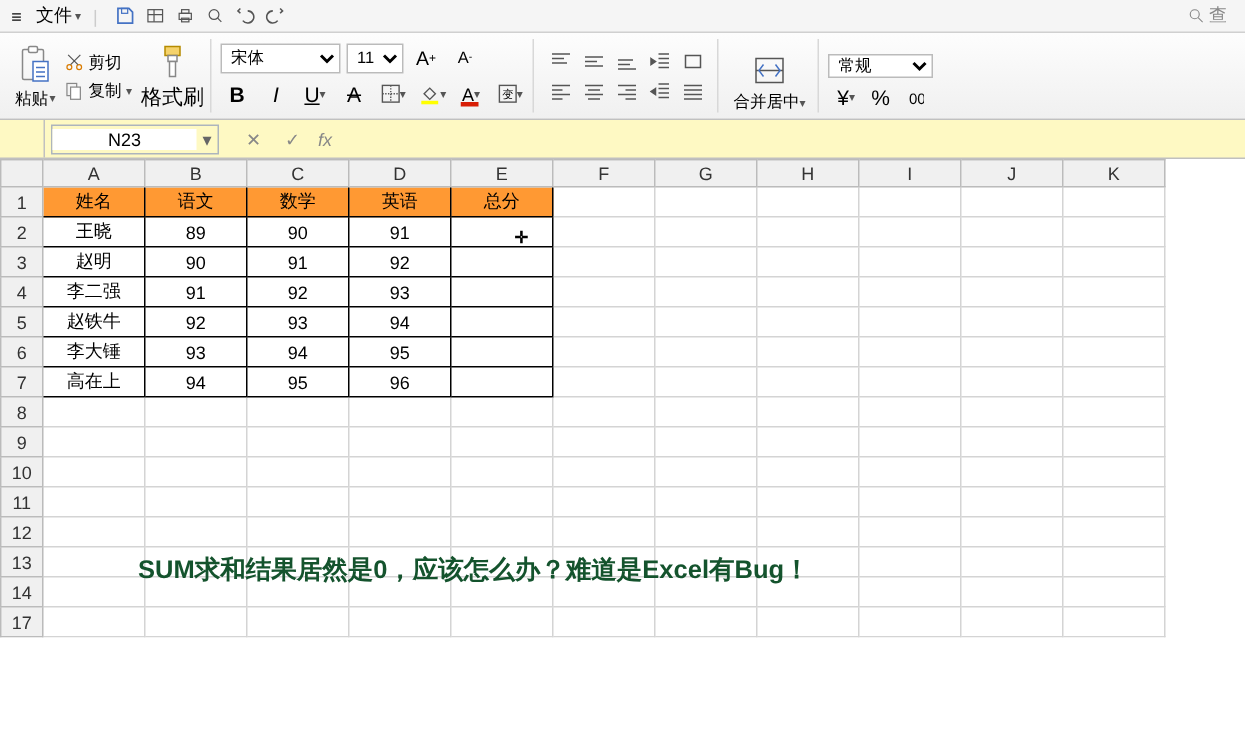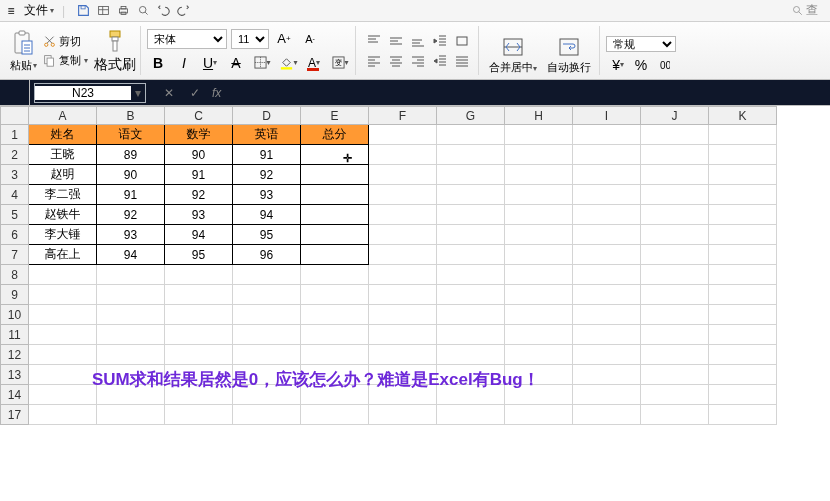--- a/index.html
+++ b/index.html
@@ -34,21 +34,21 @@
     .font-name { width: 80px; }
     .font-size { width: 38px; }
     .font-btn { width: 22px; height: 22px; display: inline-flex; align-items: center; justify-content: center; cursor: pointer; font-size: 14px; }
     .align-group { display: flex; flex-direction: column; gap: 2px; padding: 0 6px; }
     .align-row { display: flex; gap: 2px; }
     .align-btn { width: 20px; height: 18px; display: inline-flex; align-items: center; justify-content: center; }
     .merge-block, .wrap-block, .numfmt-block { display: flex; flex-direction: column; align-items: center; gap: 2px; font-size: 11px; padding: 0 4px; margin-top: 10px; }
     .merge-icon, .wrap-icon { width: 22px; height: 22px; display: flex; align-items: center; justify-content: center; }
     .under-row { display: flex; gap: 1px; }
     
-    .namebox-row { display: flex; align-items: center; border-bottom: 1px solid #c0c0c0; background: #0f172a; height: 26px; }
+    .namebox-row { display: flex; align-items: center; border-bottom: 1px solid #c0c0c0; background: #fef9c3; height: 26px; }
     .namebox-spacer { width: 30px; border-right: 1px solid #c0c0c0; height: 100%; display: flex; align-items: center; justify-content: center; }
     .namebox-cont { display: flex; align-items: center; border: 1px solid #adb5bd; margin: 2px 4px; height: 20px; }
     .namebox { width: 96px; border: none; outline: none; padding: 0 6px; font-size: 12px; text-align: center; background: #fff; }
     .namebox-dd { width: 14px; text-align: center; color: #666; }
     .fx-area { display: flex; align-items: center; gap: 8px; padding: 0 10px; color: #888; }
     .fx-btn { width: 18px; text-align: center; }
     .fx-label { font-style: italic; }
     
     .grid-wrap { position: relative; overflow: hidden; }
     .grid { border-collapse: collapse; table-layout: fixed; }
@@ -56,21 +56,21 @@
     .grid .corner { width: 28px; height: 18px; background: #f0f0f0; border: 1px solid #bbb; }
     .grid .colhdr { height: 18px; background: #f0f0f0; border: 1px solid #bbb; color: #333; }
     .grid .rowhdr { width: 28px; background: #f0f0f0; border: 1px solid #bbb; color: #333; }
     .grid td { height: 20px; background: #fff; }
     .grid .col-A,.grid .col-B,.grid .col-C,.grid .col-D,.grid .col-E { width: 68px; }
     .grid .col-F,.grid .col-G,.grid .col-H,.grid .col-I,.grid .col-J,.grid .col-K { width: 68px; }
     
     .data-hdr { background: #ff9933 !important; border: 1px solid #000 !important; }
     .data-cell { border: 1px solid #000 !important; }
     
-    .overlay-text { position: absolute; color: #6d28d9; font-weight: bold; font-size: 17px; white-space: nowrap; }
+    .overlay-text { position: absolute; color: #14532d; font-weight: bold; font-size: 17px; white-space: nowrap; }
     .cursor-plus { position: absolute; color: #000; font-size: 11px; pointer-events: none; font-weight: bold; }
     .dd-arrow { font-size: 8px; color: #555; }
     svg { display: block; }
   </style>
 </head>
 <body>
 
 <div class="menubar">
   <div class="menubar-left">
     <span class="menu-icon">≡</span>
@@ -293,29 +293,20 @@
     <div class="merge-block">
       <span class="merge-icon">
           <svg width="20" height="18" viewBox="0 0 20 18">
             <rect x="1" y="1" width="18" height="16" fill="none" stroke="#555"></rect>
             <path d="M1 9h18" stroke="#555"></path>
             <path d="M6 5l-3 4 3 4M14 5l3 4-3 4" fill="none" stroke="#4472c4"></path>
           </svg>
         </span>
       <span><span>合并居中</span><span class="dd-arrow">▾</span></span>
     </div>
-    <div class="wrap-block">
-      <span class="wrap-icon">
-          <svg width="20" height="18" viewBox="0 0 20 18">
-            <rect x="1" y="1" width="18" height="16" fill="none" stroke="#555"></rect>
-            <path d="M4 6h10a2 2 0 0 1 0 4h-4m0 0l2-2m-2 2l2 2" fill="none" stroke="#4472c4"></path>
-          </svg>
-        </span>
-      <span>自动换行</span>
-    </div>
   </div>
 
   <div class="ribbon-group numfmt-block">
     <select class="font-select" style="width:70px"><option>常规</option></select>
     <div class="under-row">
       <span class="font-btn">¥<span class="dd-arrow">▾</span></span>
       <span class="font-btn">%</span>
       <span class="font-btn">
           <svg width="12" height="12" viewBox="0 0 12 12">
             <text x="2" y="10" font-size="10">000</text>

